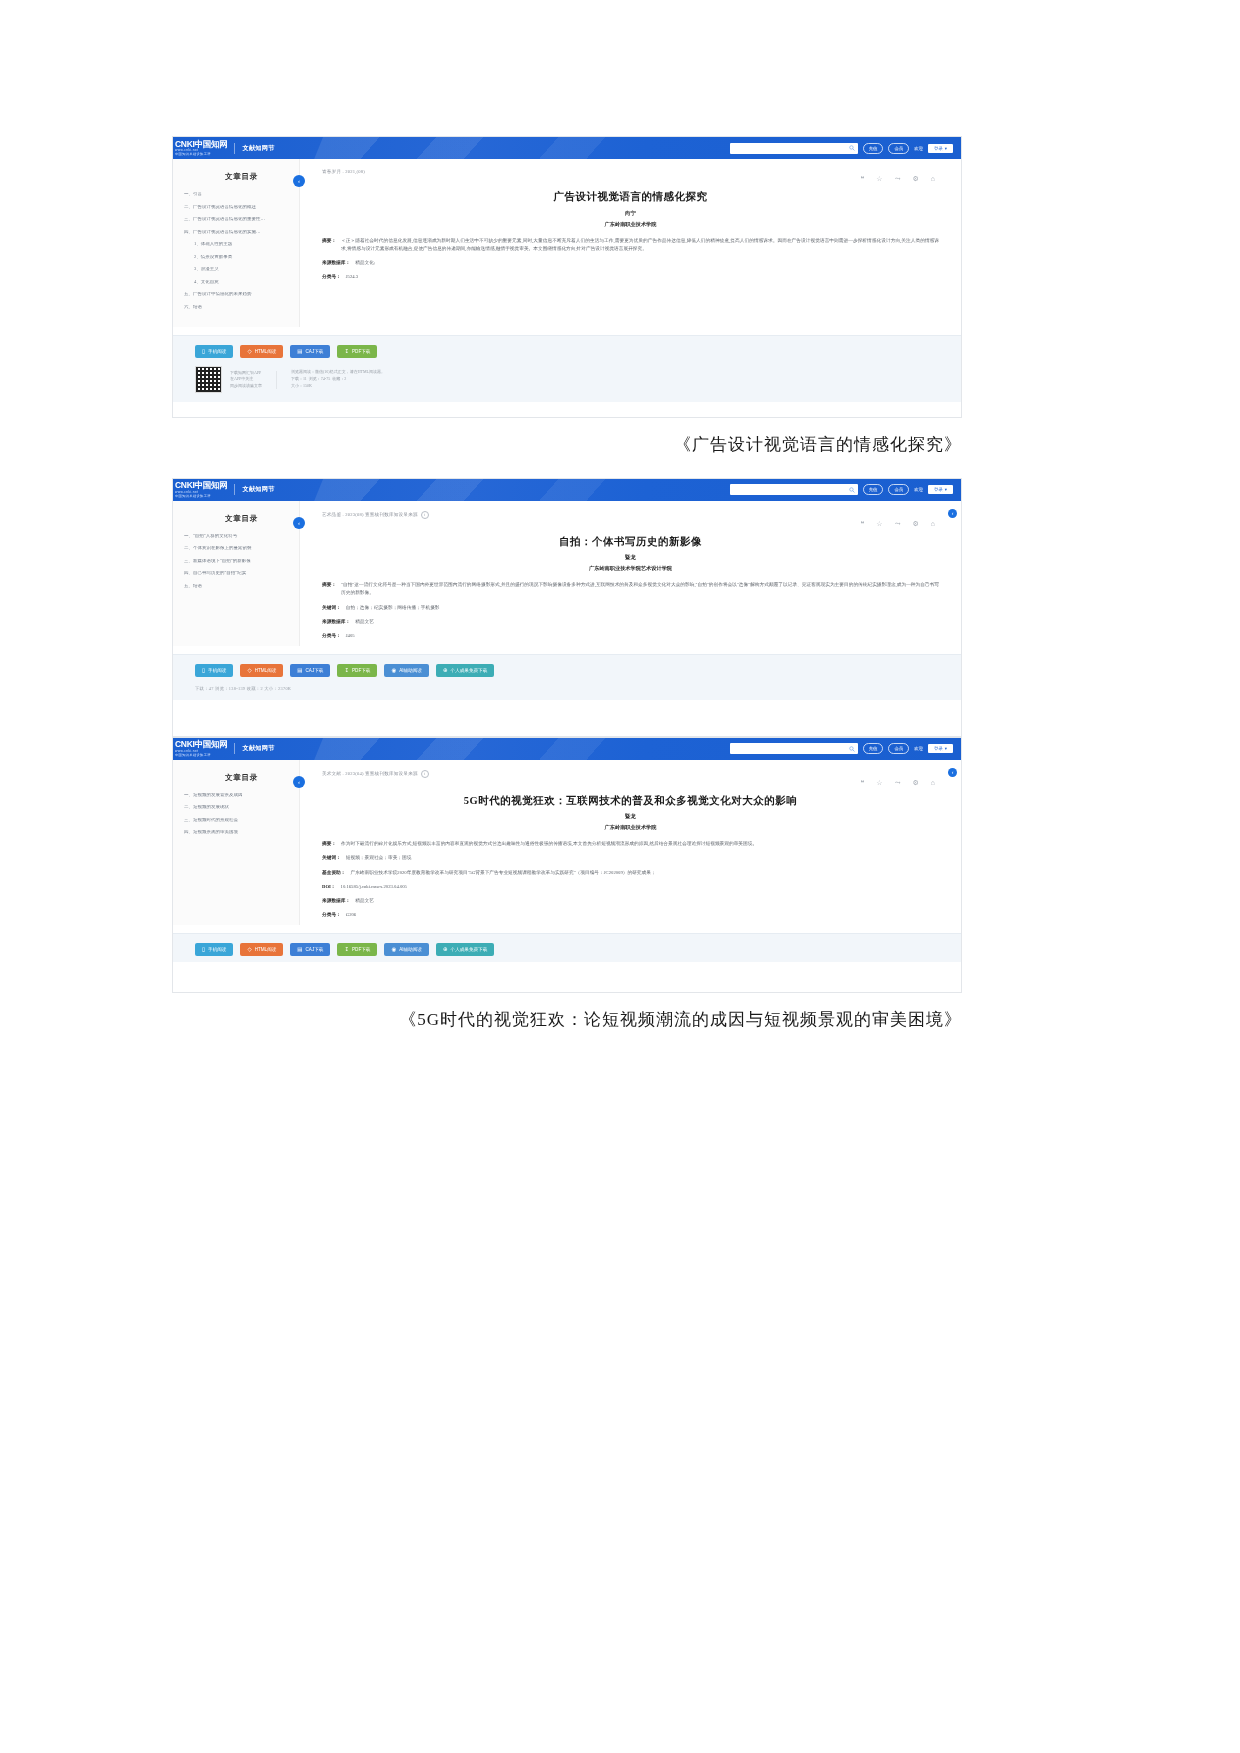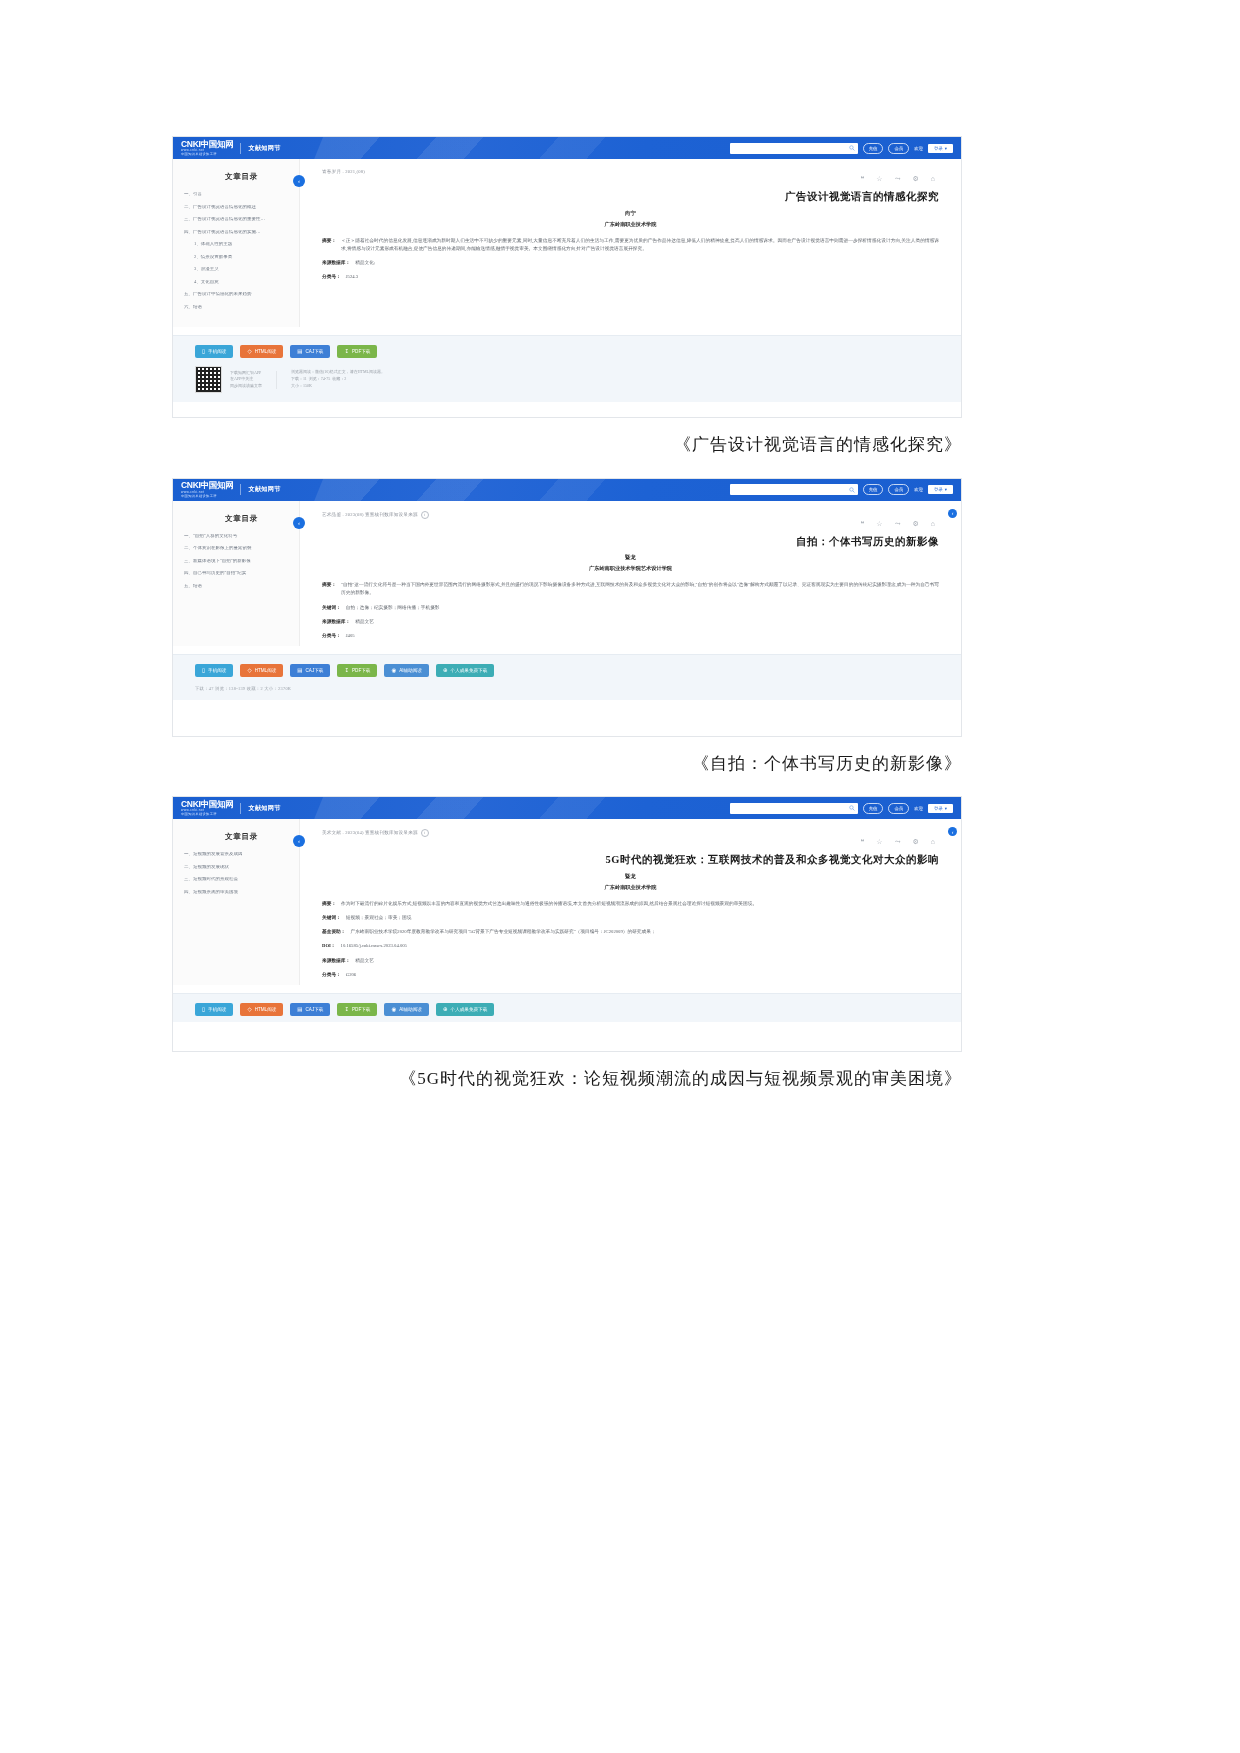--- a/index.html
+++ b/index.html
@@ -23,21 +23,21 @@
     position:relative;height:22px;
     background:linear-gradient(100deg,#1a5fd0 0%,#2667d6 38%,#1d62d4 60%,#1a5fd0 100%);
     display:flex;align-items:center;overflow:hidden;
   }
   .cnki-header:before{
     content:"";position:absolute;left:18%;top:-20px;width:55%;height:80px;
     background:linear-gradient(115deg,rgba(255,255,255,.10) 0 14%,rgba(255,255,255,0) 14% 26%,rgba(255,255,255,.09) 26% 36%,rgba(255,255,255,0) 36% 52%,rgba(255,255,255,.07) 52% 62%,rgba(255,255,255,0) 62%);
     transform:skewX(-22deg);pointer-events:none;
   }
   .logo{
-    display:flex;align-items:center;margin-left:8px;z-index:2;
+    display:flex;align-items:center;margin-left:2px;z-index:2;
   }
   .logo-mark{
     font-size:8.5px;font-weight:bold;color:#ffffff;letter-spacing:-.3px;
     font-family:"Liberation Sans",sans-serif;line-height:1;
   }
   .logo-mark .cn{color:#ffffff;}
   .logo-sub{
     font-size:3.2px;color:#cfe0ff;letter-spacing:.4px;line-height:1.3;
     font-family:"Liberation Sans",sans-serif;
   }
@@ -109,21 +109,21 @@
     line-height:6px;vertical-align:middle;margin-left:3px;
     font-family:"Liberation Sans",sans-serif;
   }
 
   .tool-row{
     display:flex;justify-content:flex-end;gap:12px;margin:2px 4px 0 0;color:#a8aeb6;
   }
   .tool-row span{font-size:7px;line-height:1;}
 
   .art-title{
-    text-align:right;font-size:10.5px;color:#1b1b1b;font-weight:bold;
+    text-align:center;font-size:10.5px;color:#1b1b1b;font-weight:bold;
     margin:7px 0 6px 0;letter-spacing:.5px;line-height:1.3;
   }
   .art-author{text-align:center;font-size:5.4px;color:#2b2b2b;margin-bottom:4px;font-weight:bold;}
   .art-org{text-align:center;font-size:5.2px;color:#2b2b2b;margin-bottom:9px;font-weight:bold;}
 
   .meta-row{display:flex;margin-bottom:6px;font-size:4.7px;line-height:1.75;}
   .meta-k{flex:0 0 auto;font-weight:bold;color:#2b2b2b;margin-right:5px;white-space:nowrap;}
   .meta-v{color:#5c6168;text-align:justify;flex:1;min-width:0;}
 
   
@@ -388,21 +388,20 @@
             </div>
           <div class="btn b-free">
               <span class="g">⊕</span>
               <span>个人成果免费下载</span>
             </div>
         </div>
         <div class="stats-line">下载：47    浏览：138-139    收藏：2    大小：2370K</div>
       </div>
 
     </div>
-    <div class="caption">《自拍：个体书写历史的新影像》</div>
   </div>
 
   <div class="figure" style="width:790px;margin-left:172px;">
     <div class="shot" style="height:254px;">
 
       <div class="cnki-header">
         <div class="logo">
           <div>
             <div class="logo-mark">CNKI中国知网</div>
             <div class="logo-sub">www.cnki.net</div>

